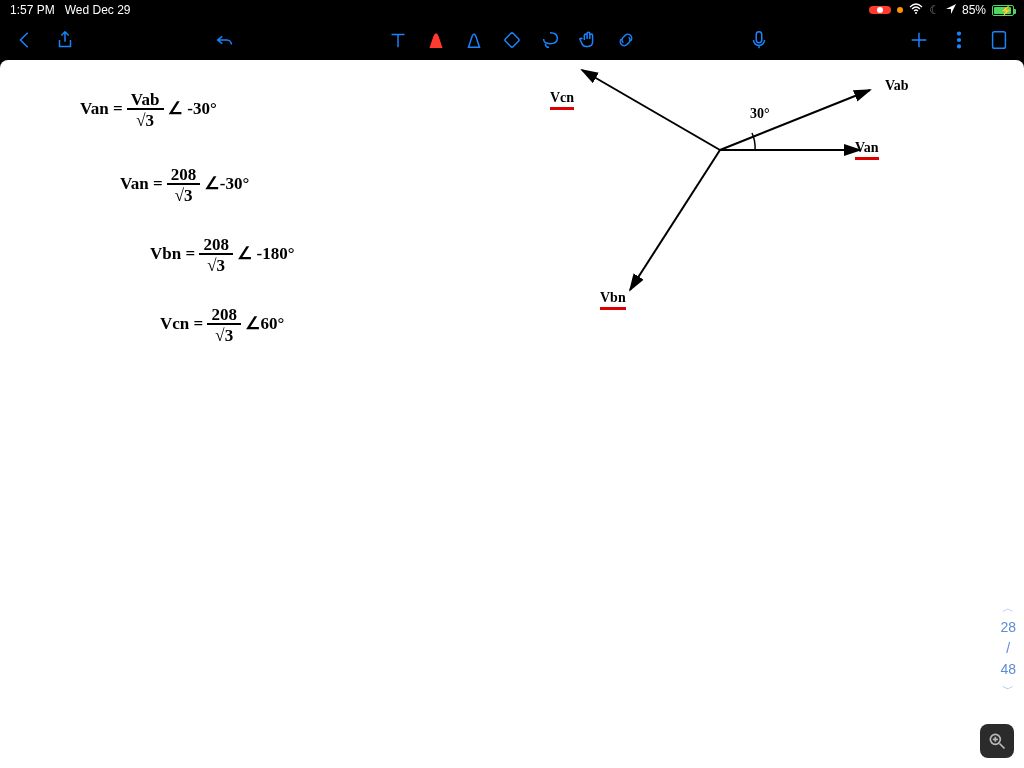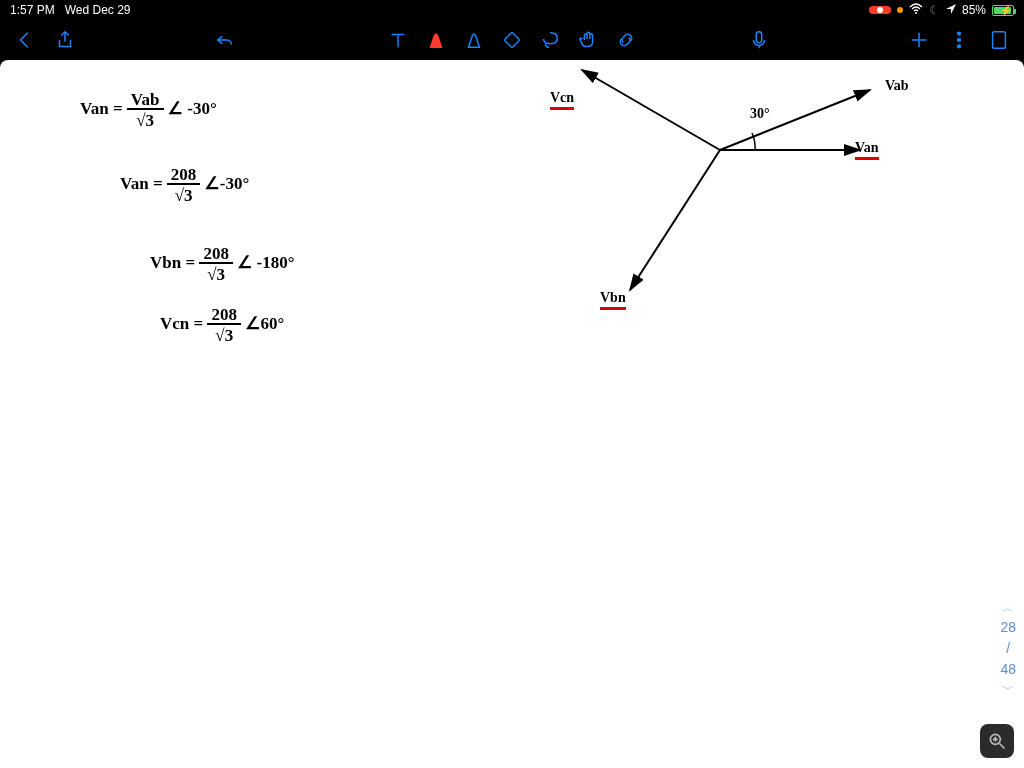--- a/index.html
+++ b/index.html
@@ -188,21 +188,21 @@
 
   <div class="hand sz1" style="left:120px; top:95px;">
     <span>Van =</span>
     <span class="frac">
         <span class="top">208</span>
         <span class="bot">√3</span>
       </span>
     <span>∠-30°</span>
   </div>
 
-  <div class="hand sz1" style="left:150px; top:174px;">
+  <div class="hand sz1" style="left:150px; top:165px;">
     <span>Vbn =</span>
     <span class="frac">
         <span class="top">208</span>
         <span class="bot">√3</span>
       </span>
     <span>∠ -180°</span>
   </div>
 
   <div class="hand sz1" style="left:160px; top:235px;">
     <span>Vcn =</span>

